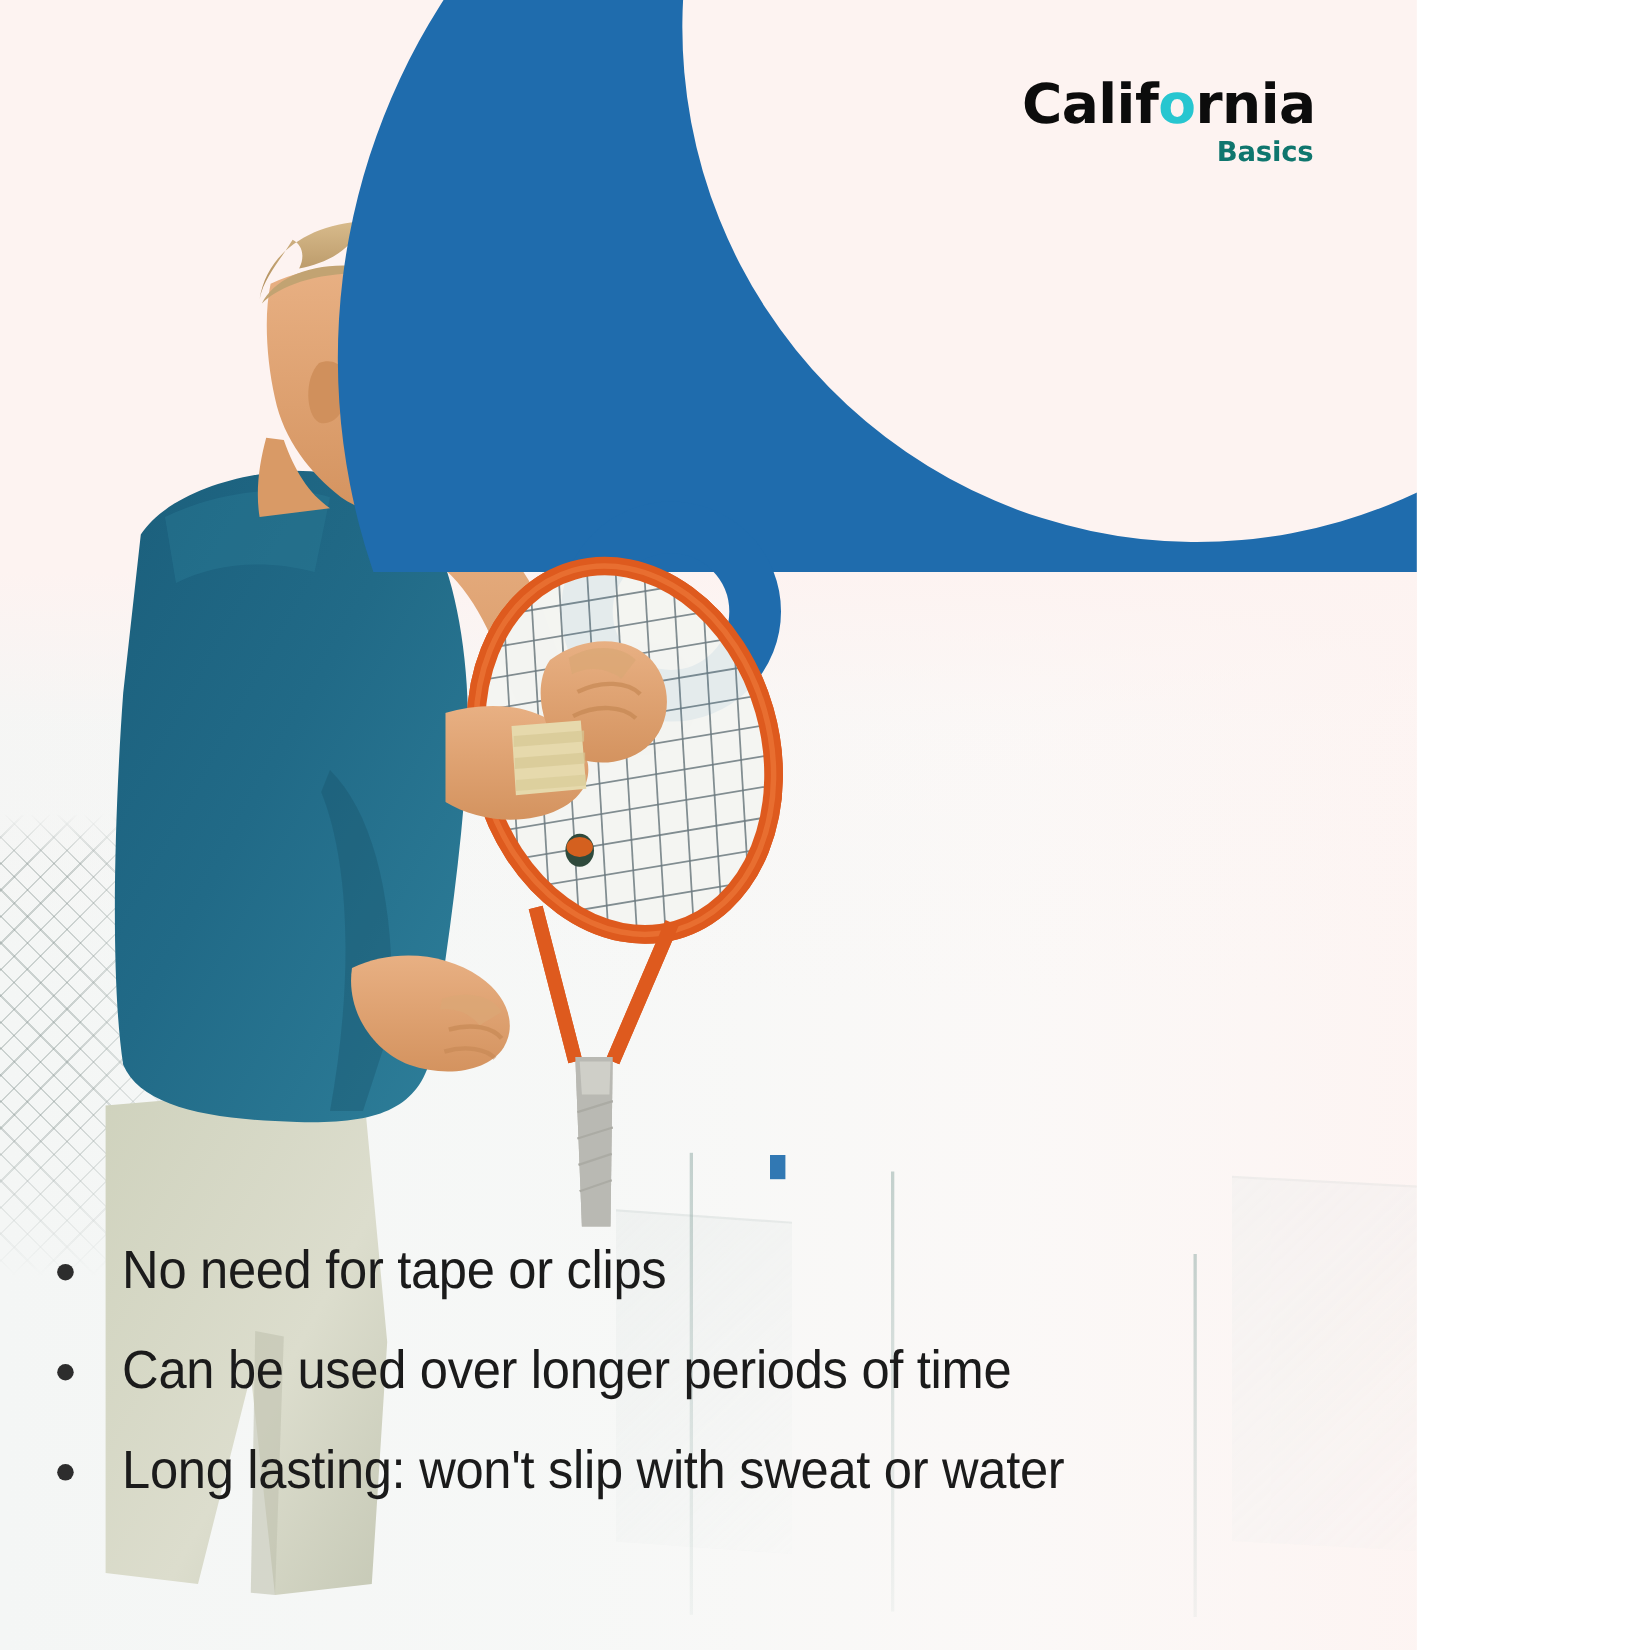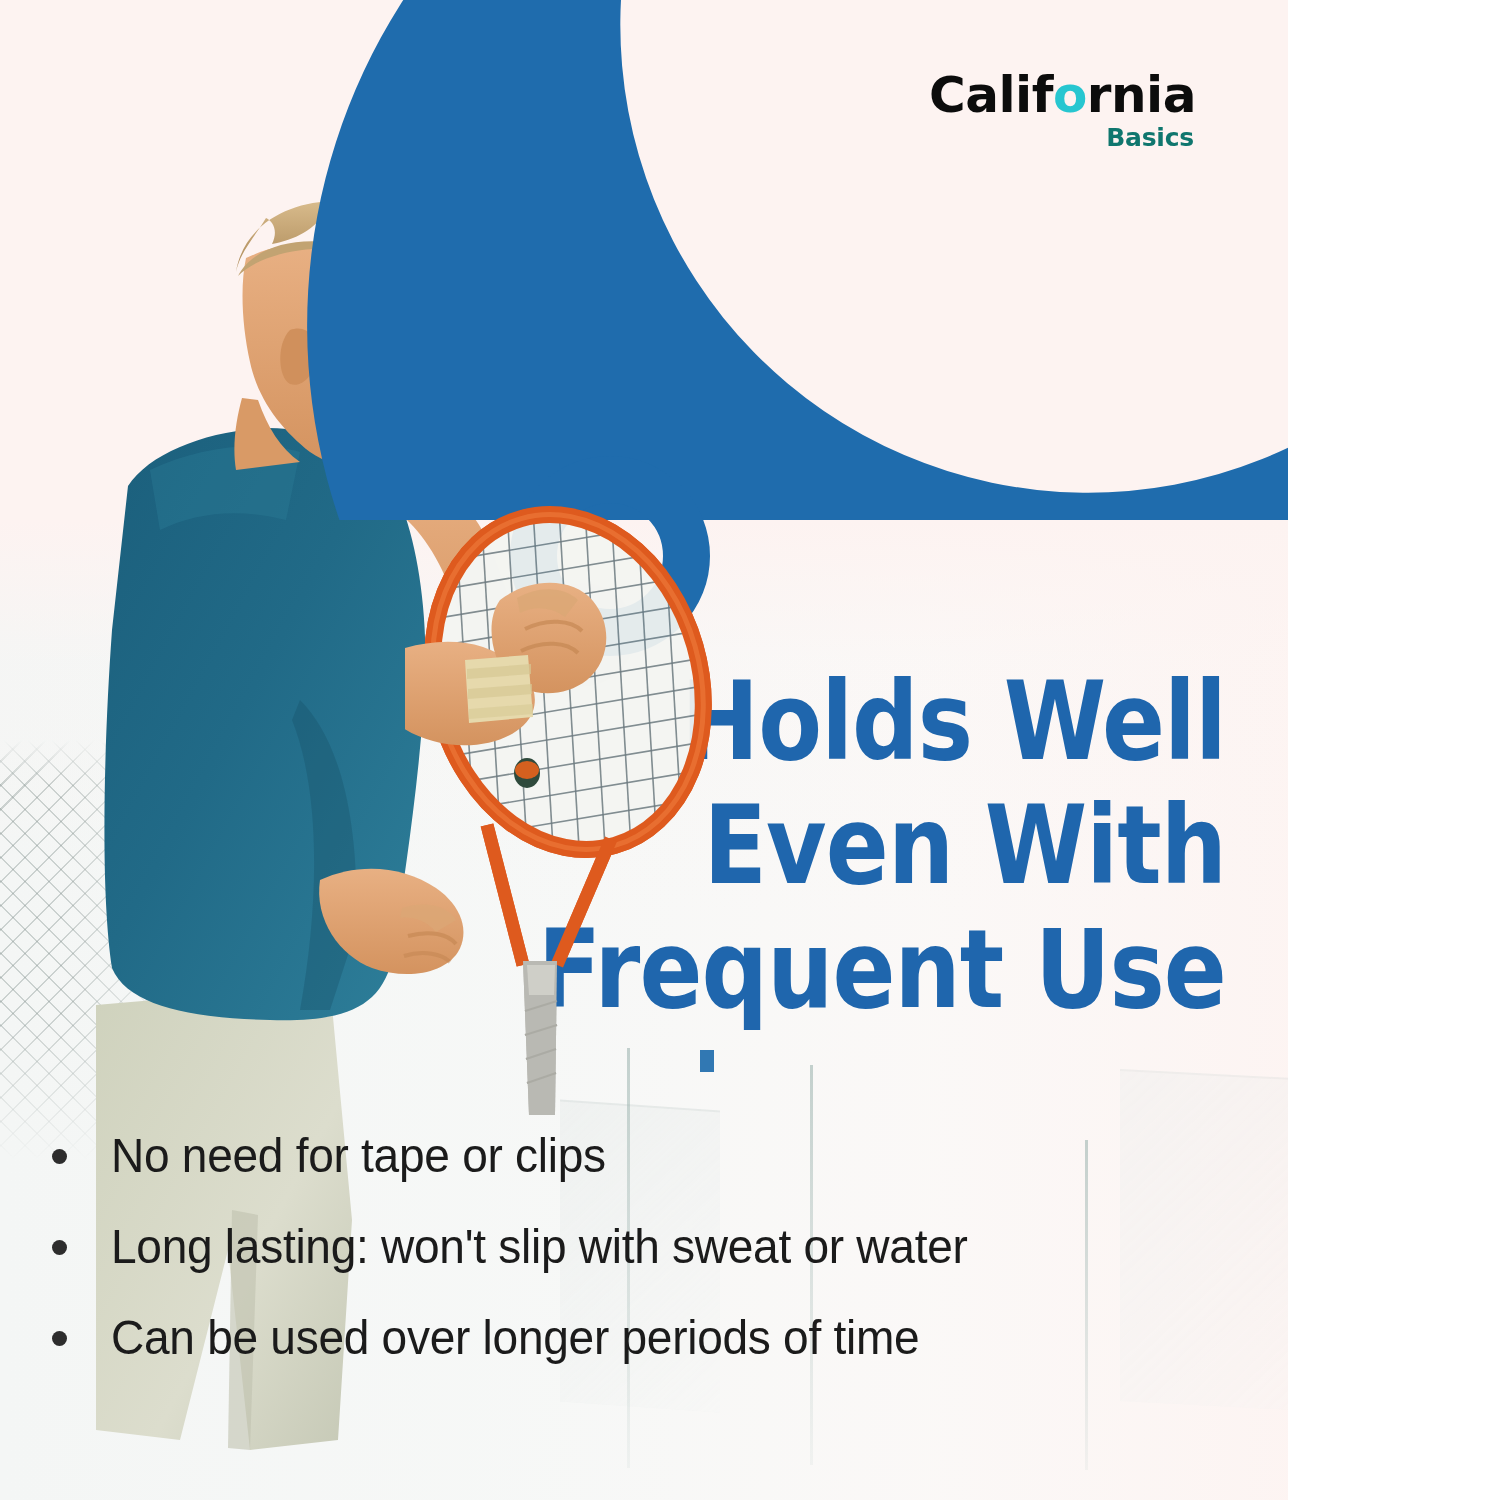--- a/index.html
+++ b/index.html
@@ -390,34 +390,29 @@
       <path d="M63 194 L127 189 L127 199 L63 204 Z" fill="#d6c894" opacity=".7"></path>
       <path d="M64 214 L128 209 L128 219 L64 224 Z" fill="#d6c894" opacity=".55"></path>
     </g>
   </svg>
 
   <div class="logo">
     <div class="logo-main"><span>Calif</span><span class="logo-o">o</span><span>rnia</span></div>
     <div class="logo-sub">Basics</div>
   </div>
 
-  <div class="headline">
-    <div class="headline-line">Holds Well</div>
-    <div class="headline-line">Even With</div>
-    <div class="headline-line">Frequent Use</div>
-  </div>
 
   <div class="bullets">
     <div class="bullet-row">
       <span class="bullet-dot"></span>
       <span class="bullet-text">No need for tape or clips</span>
     </div>
     <div class="bullet-row">
       <span class="bullet-dot"></span>
-      <span class="bullet-text">Long lasting: won't slip with sweat or water</span>
+      <span class="bullet-text">Can be used over longer periods of time</span>
     </div>
     <div class="bullet-row">
       <span class="bullet-dot"></span>
-      <span class="bullet-text">Can be used over longer periods of time</span>
+      <span class="bullet-text">Long lasting: won't slip with sweat or water</span>
     </div>
   </div>
 
 </div>
 
 </body></html>

